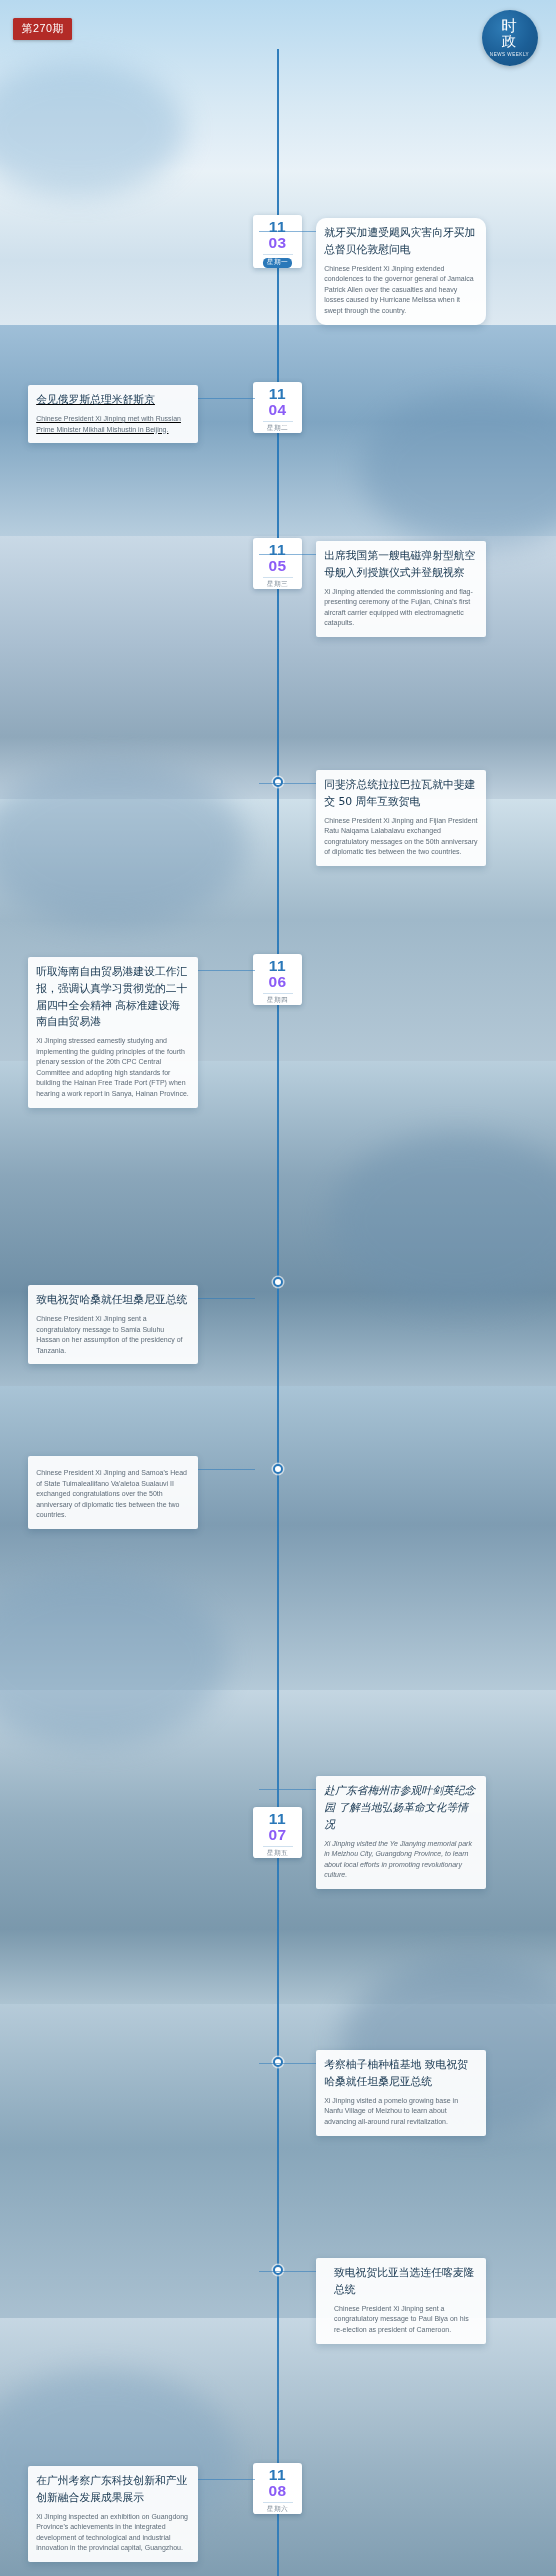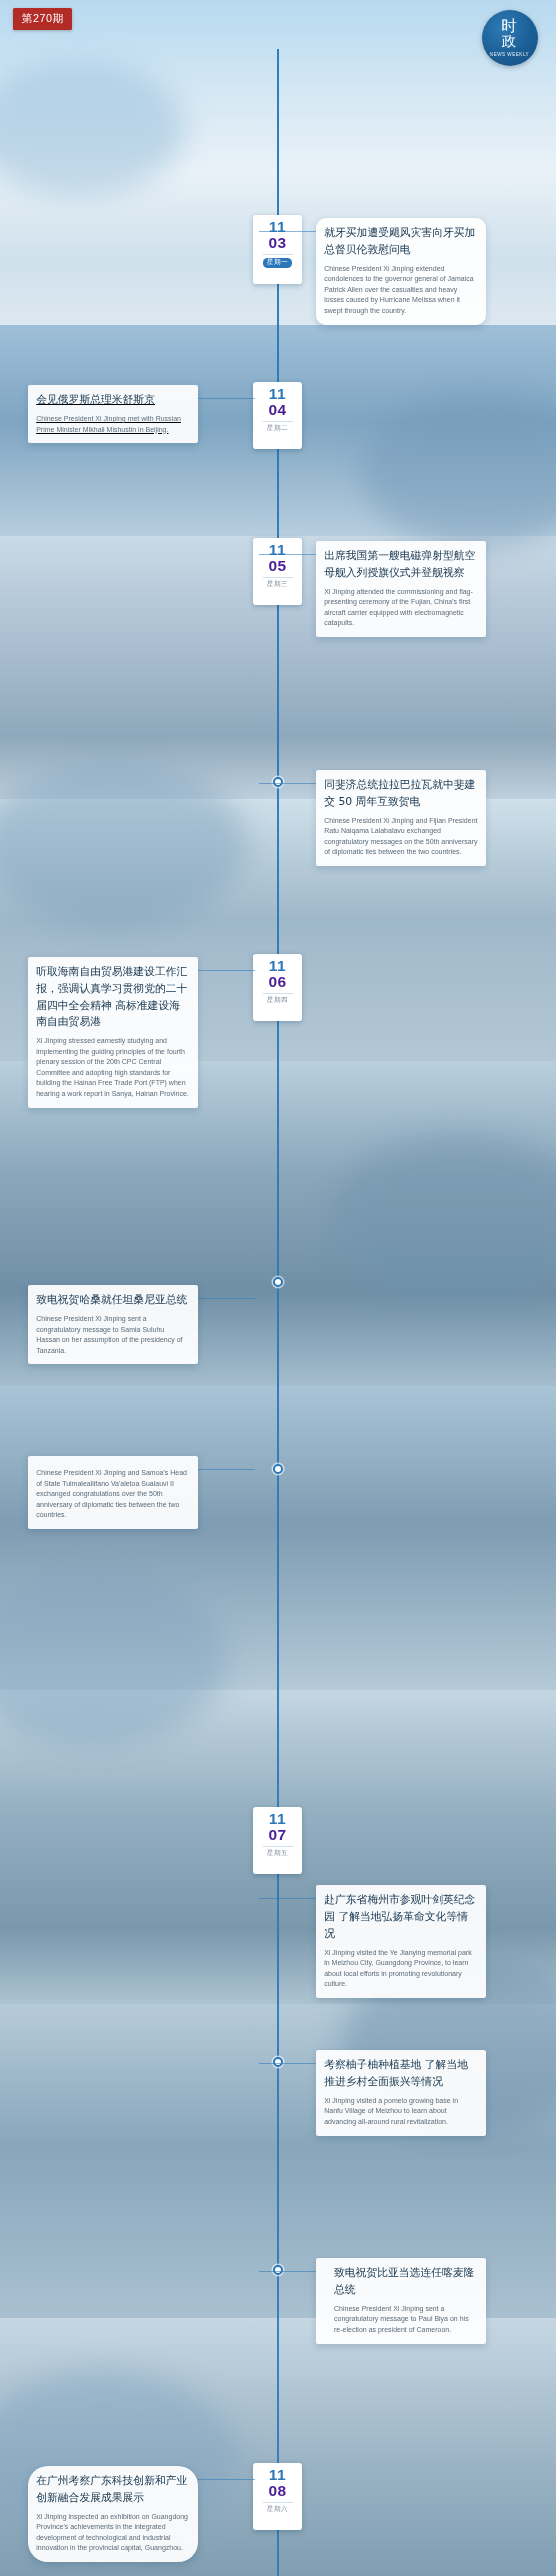--- a/index.html
+++ b/index.html
@@ -27,21 +27,21 @@
   .b7 { top: 1386px; height: 309px; background: linear-gradient(180deg,#a9c4d6 0%, #7e9cb2 45%, #b6cbd9 100%); }
   .b8 { top: 1690px; height: 319px; background: linear-gradient(180deg,#c4d6e2 0%, #93aec0 40%, #7a98ac 75%, #b0c6d4 100%); }
   .b9 { top: 2004px; height: 319px; background: linear-gradient(180deg,#b6cbd9 0%, #88a6ba 45%, #aac1d1 100%); }
   .b10 { top: 2318px; height: 330px; background: linear-gradient(180deg,#c6d7e3 0%, #9ab3c4 45%, #7e9cb0 80%, #bdd0dc 100%); }
 
   .blobs { position:absolute; inset:0; pointer-events:none; }
   .blob { position:absolute; border-radius:50%; filter: blur(14.4px); opacity:.45; }
 
   
   .issue-badge {
-    position: absolute; left: 13.4px; top: 8px;
+    position: absolute; left: 13.4px; top: 18px;
     background: #b32b27; color: #fff;
     padding: 3.6px 8.2px 4.1px;
     font-size: 10.8px; letter-spacing: 0.5px;
     border-radius: 1.5px;
     box-shadow: 0 1px 3.1px rgba(0,0,0,.25);
     text-align: right;
   }
 
   
   .logo {
@@ -67,24 +67,24 @@
     background: #fff; border: 2.6px solid #2a78b9;
     box-shadow: 0 0 0 1.5px rgba(255,255,255,.6);
   }
 
   
   .date-chip {
     position: absolute; left: 253px; width: 49px;
     background: #fff; border-radius: 3.1px;
     box-shadow: 0 1.5px 5.2px rgba(16,60,95,.25);
     text-align: center; overflow: hidden;
-    padding-bottom: 16px;
+    padding-bottom: 0;
   }
   .date-chip .m { font-size: 15.5px; color: #2a78b9; font-weight: bold; line-height: 1.15; padding-top: 2.6px; letter-spacing: 0.5px; }
-  .date-chip .d { font-size: 15.5px; color: #4c1d95; font-weight: bold; line-height: 1.05; letter-spacing: 0.5px; }
+  .date-chip .d { font-size: 15.5px; color: #8b5cf6; font-weight: bold; line-height: 1.05; letter-spacing: 0.5px; }
   .date-chip .sep { width: 30px; height: 1px; background: #cfe0ee; margin: 2.1px auto 2.6px; }
   .date-chip .w { font-size: 6.7px; color: #7d8a96; letter-spacing: 0.5px; }
   .date-chip.active .w { background:#2a78b9; color:#fff; display:inline-block; padding:0.5px 4.1px; border-radius:4.6px; }
 
   
   .card {
     position: absolute; width: 170px;
     background: rgba(255,255,255,.93);
     border-radius: 2.1px;
     padding: 7.2px 8.2px 8.2px;
@@ -198,44 +198,44 @@
       <div class="card left" style="top: 1456px;">
         <div class="connector"></div>
         <div class="en">Chinese President Xi Jinping and Samoa's Head of State Tuimalealiifano Va'aletoa Sualauvi II exchanged congratulations over the 50th anniversary of diplomatic ties between the two countries.</div>
       </div>
       <div class="date-chip" style="top: 1807px;">
         <div class="m">11</div>
         <div class="d">07</div>
         <div class="sep"></div>
         <div class="w">星期五</div>
       </div>
-      <div class="card right" style="top: 1885px;">
+      <div class="card right" style="top: 1776px; font-style: italic;">
         <div class="connector"></div>
         <div class="zh">赴广东省梅州市参观叶剑英纪念园 了解当地弘扬革命文化等情况</div>
         <div class="en">Xi Jinping visited the Ye Jianying memorial park in Meizhou City, Guangdong Province, to learn about local efforts in promoting revolutionary culture.</div>
       </div>
       <div class="axis-dot" style="top: 2057px;"></div>
       <div class="card right" style="top: 2050px;">
         <div class="connector"></div>
-        <div class="zh">考察柚子柚种植基地 了解当地推进乡村全面振兴等情况</div>
+        <div class="zh">考察柚子柚种植基地 致电祝贺哈桑就任坦桑尼亚总统</div>
         <div class="en">Xi Jinping visited a pomelo growing base in Nanfu Village of Meizhou to learn about advancing all-around rural revitalization.</div>
       </div>
       <div class="axis-dot" style="top: 2265px;"></div>
       <div class="card right" style="top: 2258px; padding-left: 18px;">
         <div class="connector"></div>
         <div class="zh">致电祝贺比亚当选连任喀麦隆总统</div>
         <div class="en">Chinese President Xi Jinping sent a congratulatory message to Paul Biya on his re-election as president of Cameroon.</div>
       </div>
       <div class="date-chip" style="top: 2463px;">
         <div class="m">11</div>
         <div class="d">08</div>
         <div class="sep"></div>
         <div class="w">星期六</div>
       </div>
-      <div class="card left" style="top: 2466px; border-radius: 20px;">
+      <div class="card left" style="top: 2466px;">
         <div class="connector"></div>
         <div class="zh">在广州考察广东科技创新和产业创新融合发展成果展示</div>
         <div class="en">Xi Jinping inspected an exhibition on Guangdong Province's achievements in the integrated development of technological and industrial innovation in the provincial capital, Guangzhou.</div>
       </div>
     </div>
 
 </div>
 
 
 </body></html>

